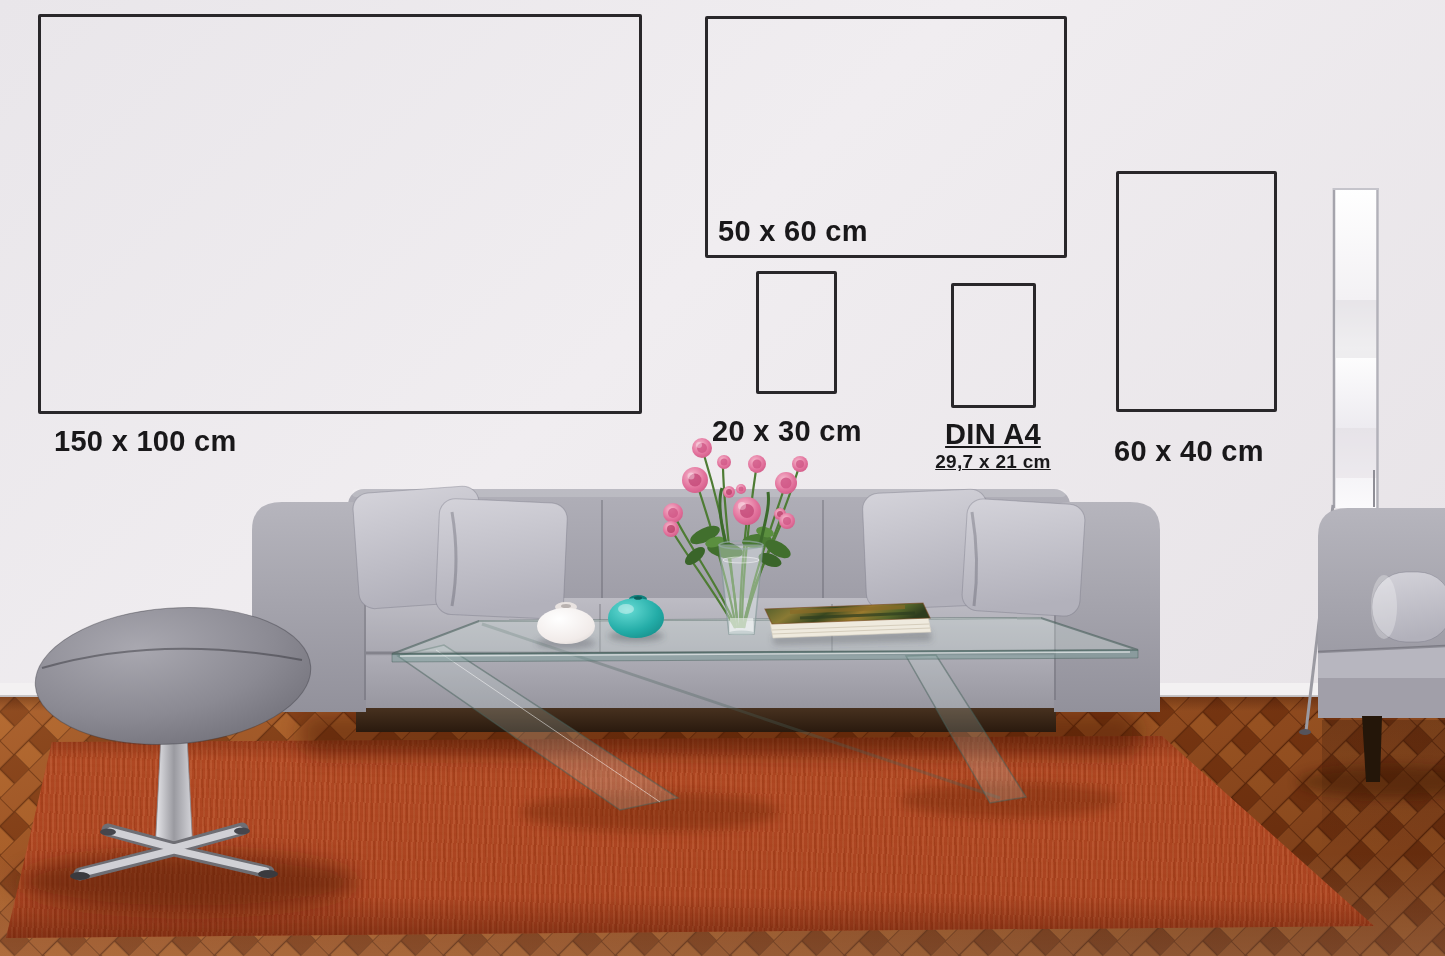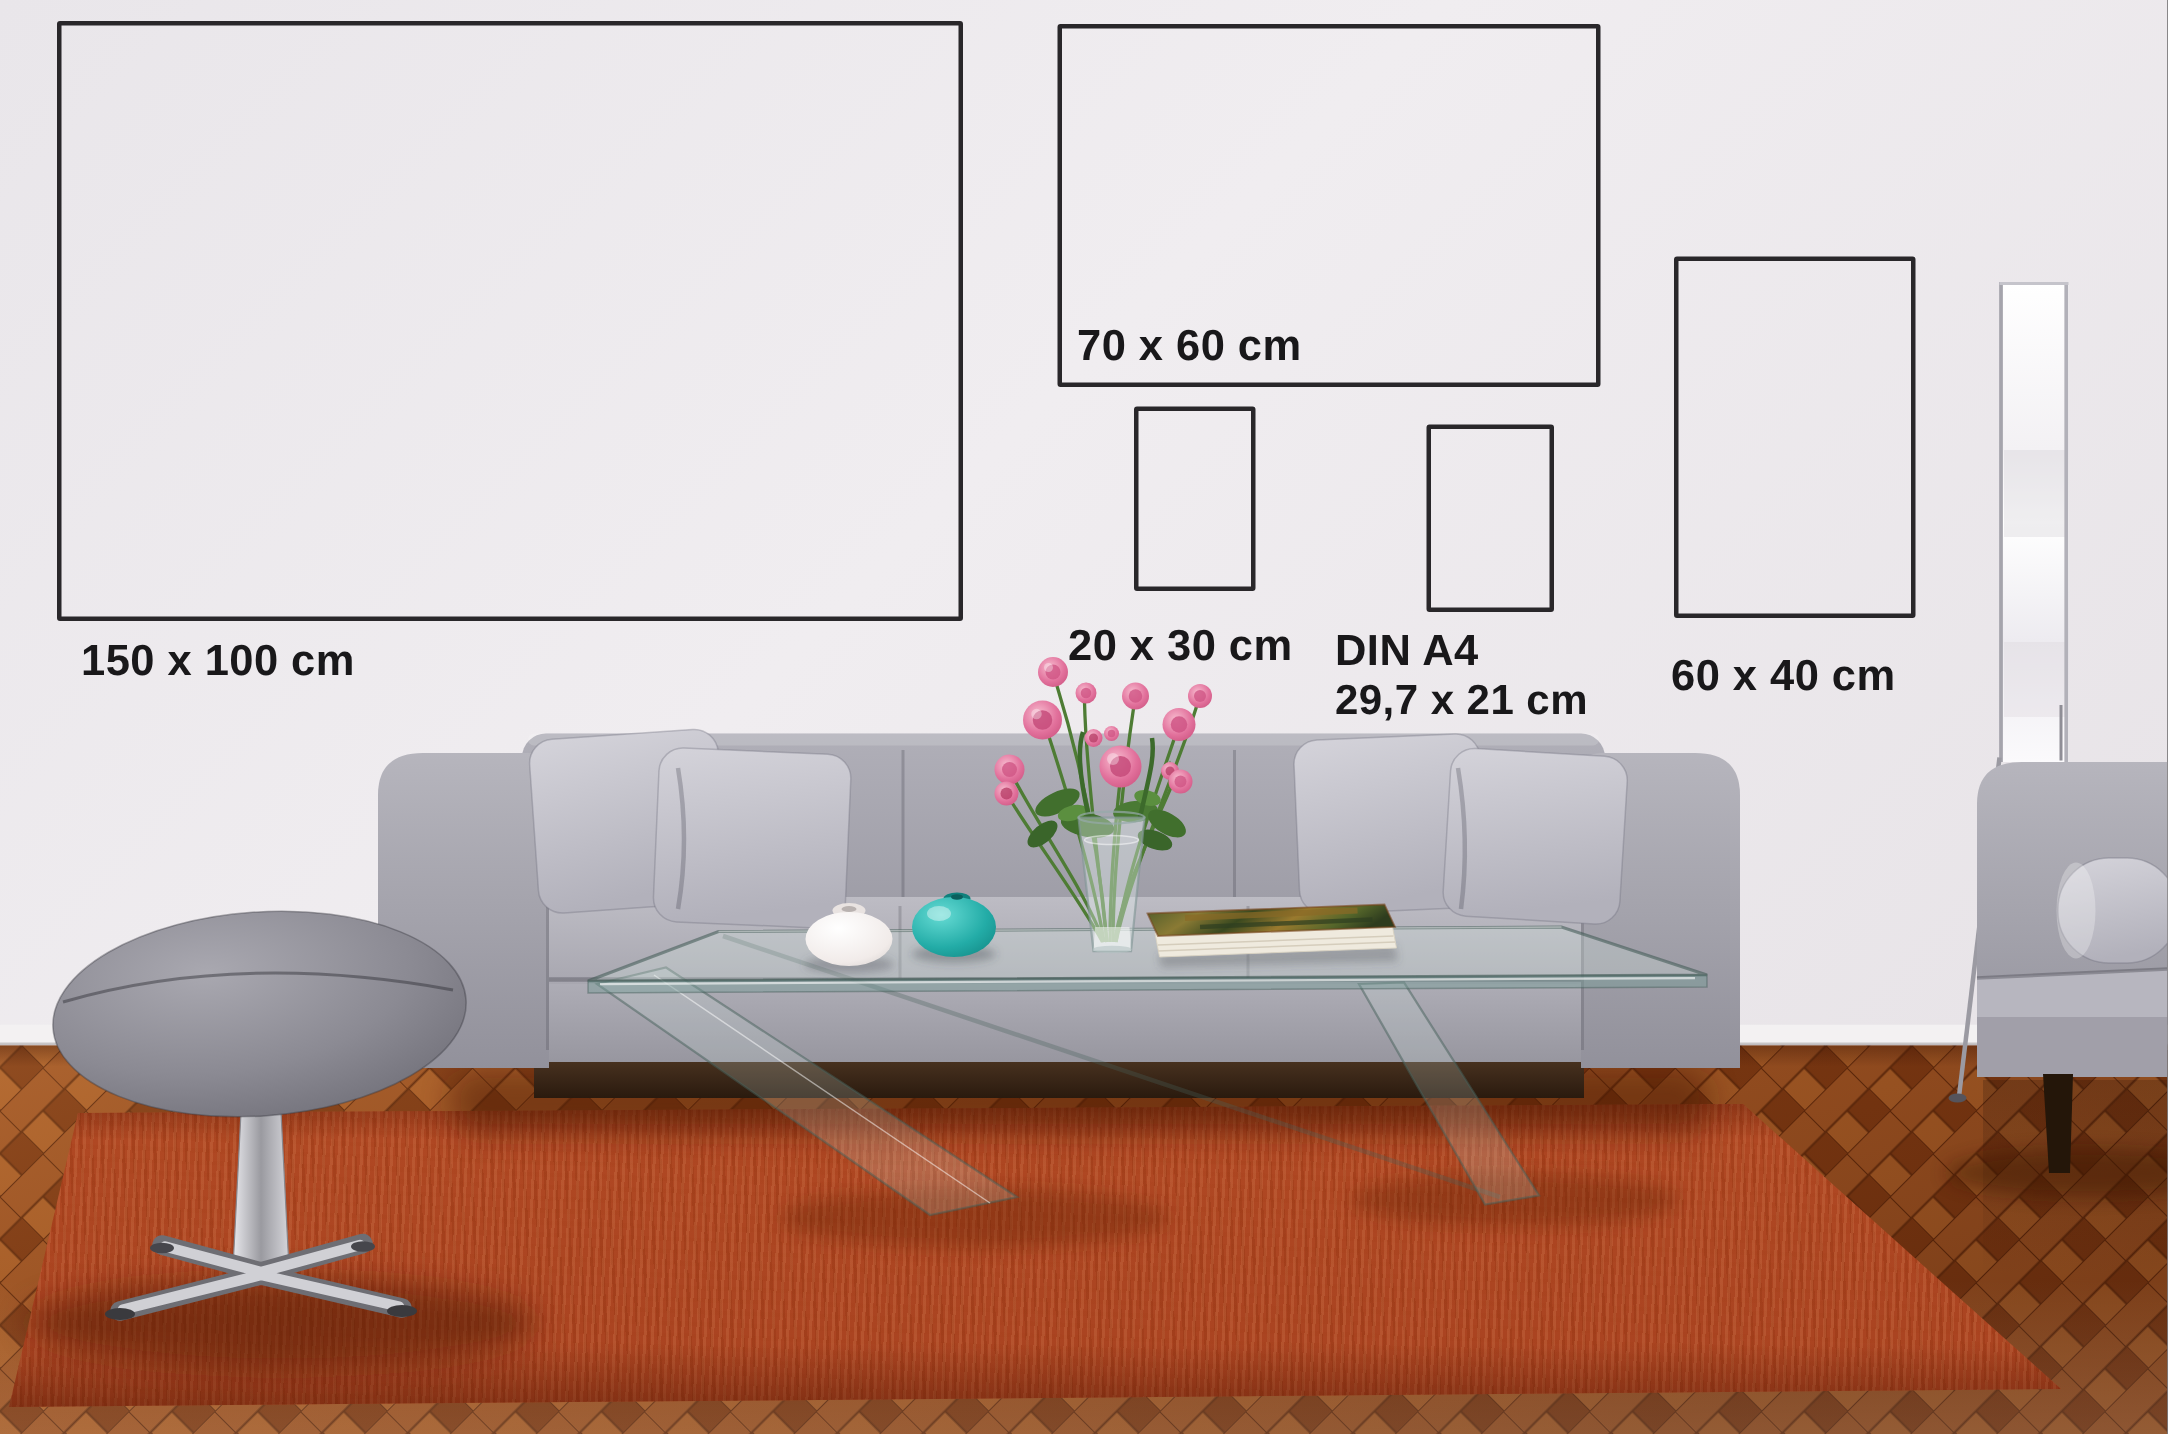--- a/index.html
+++ b/index.html
@@ -31,22 +31,22 @@
   .f-90{left:705px;top:16px;width:356px;height:236px;}
   .f-20{left:756px;top:271px;width:75px;height:117px;}
   .f-a4{left:951px;top:283px;width:79px;height:119px;}
   .f-60{left:1116px;top:171px;width:155px;height:235px;}
   
   .lbl{position:absolute;color:#19181a;font-weight:700;font-size:29px;
        line-height:1.05;white-space:nowrap;letter-spacing:.3px;}
   .l-150{left:54px;top:378px;margin-top:48px;}
   .l-90{left:718px;top:216px;}
   .l-20{left:712px;top:416px;}
-  .l-a4{left:890px;top:419px;width:206px;text-align:left;}
-  .l-a4 .sub{display:block;font-size:28px;margin-top:3px;}
+  .l-a4{left:890px;top:419px;width:206px;text-align:center;text-decoration:underline;}
+  .l-a4 .sub{display:block;font-size:19px;margin-top:3px;}
   .l-60{left:1114px;top:436px;}
 </style>
 </head>
 <body>
 
 <div class="scene">
 
   <div class="wall"></div>
 
   <svg class="floor-svg" viewBox="0 0 1445 273">
@@ -373,21 +373,21 @@
     </g>
   </svg>
 
   <div class="frame f-150"></div>
   <div class="frame f-90"></div>
   <div class="frame f-20"></div>
   <div class="frame f-a4"></div>
   <div class="frame f-60"></div>
 
   <div class="lbl l-150">150 x 100 cm</div>
-  <div class="lbl l-90">70 x 60 cm</div>
+  <div class="lbl l-90">50 x 60 cm</div>
   <div class="lbl l-20">20 x 30 cm</div>
   <div class="lbl l-a4">
     <span>DIN A4</span>
     <span class="sub">29,7 x 21 cm</span>
   </div>
   <div class="lbl l-60">60 x 40 cm</div>
 
 </div>
 
 </body></html>

